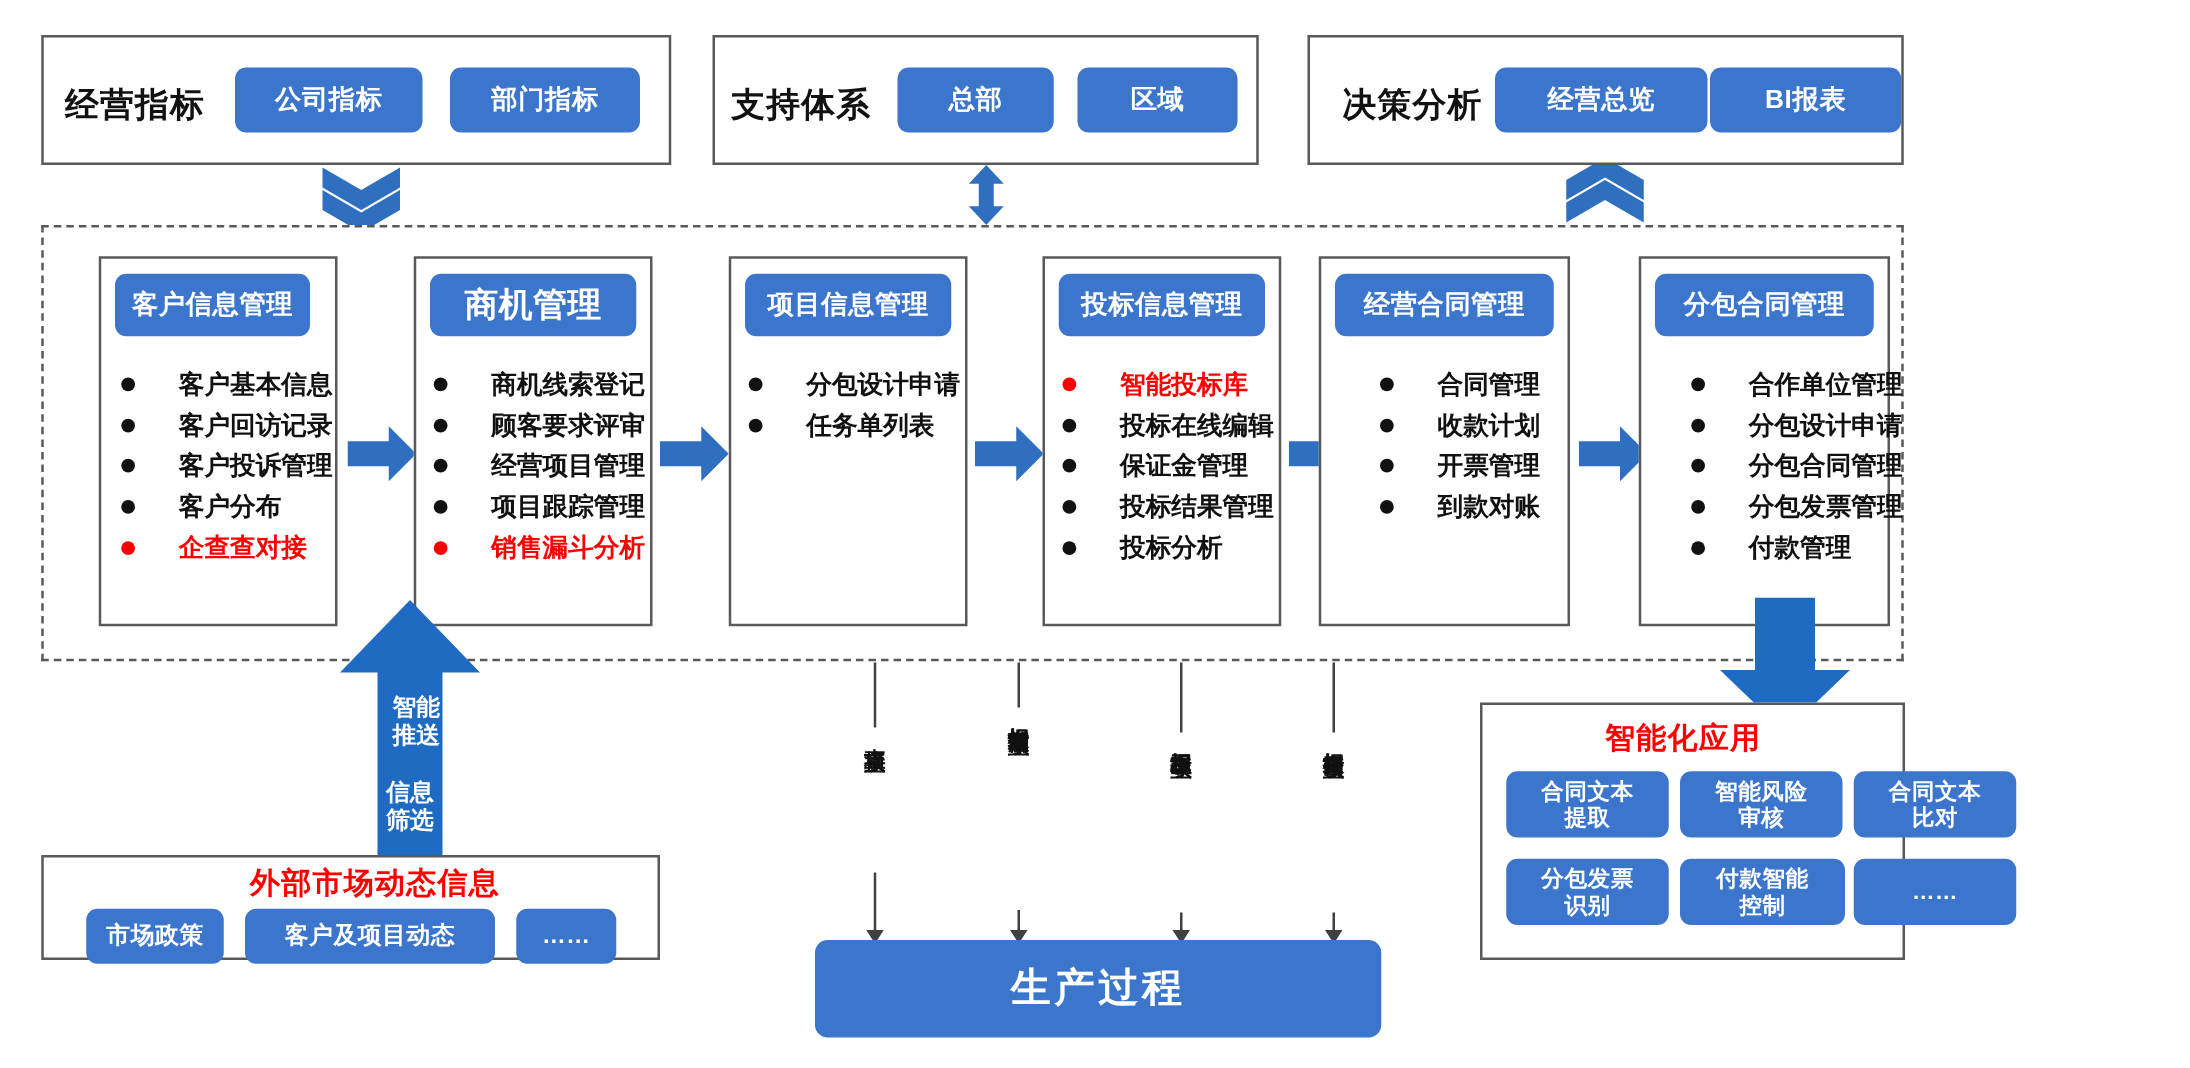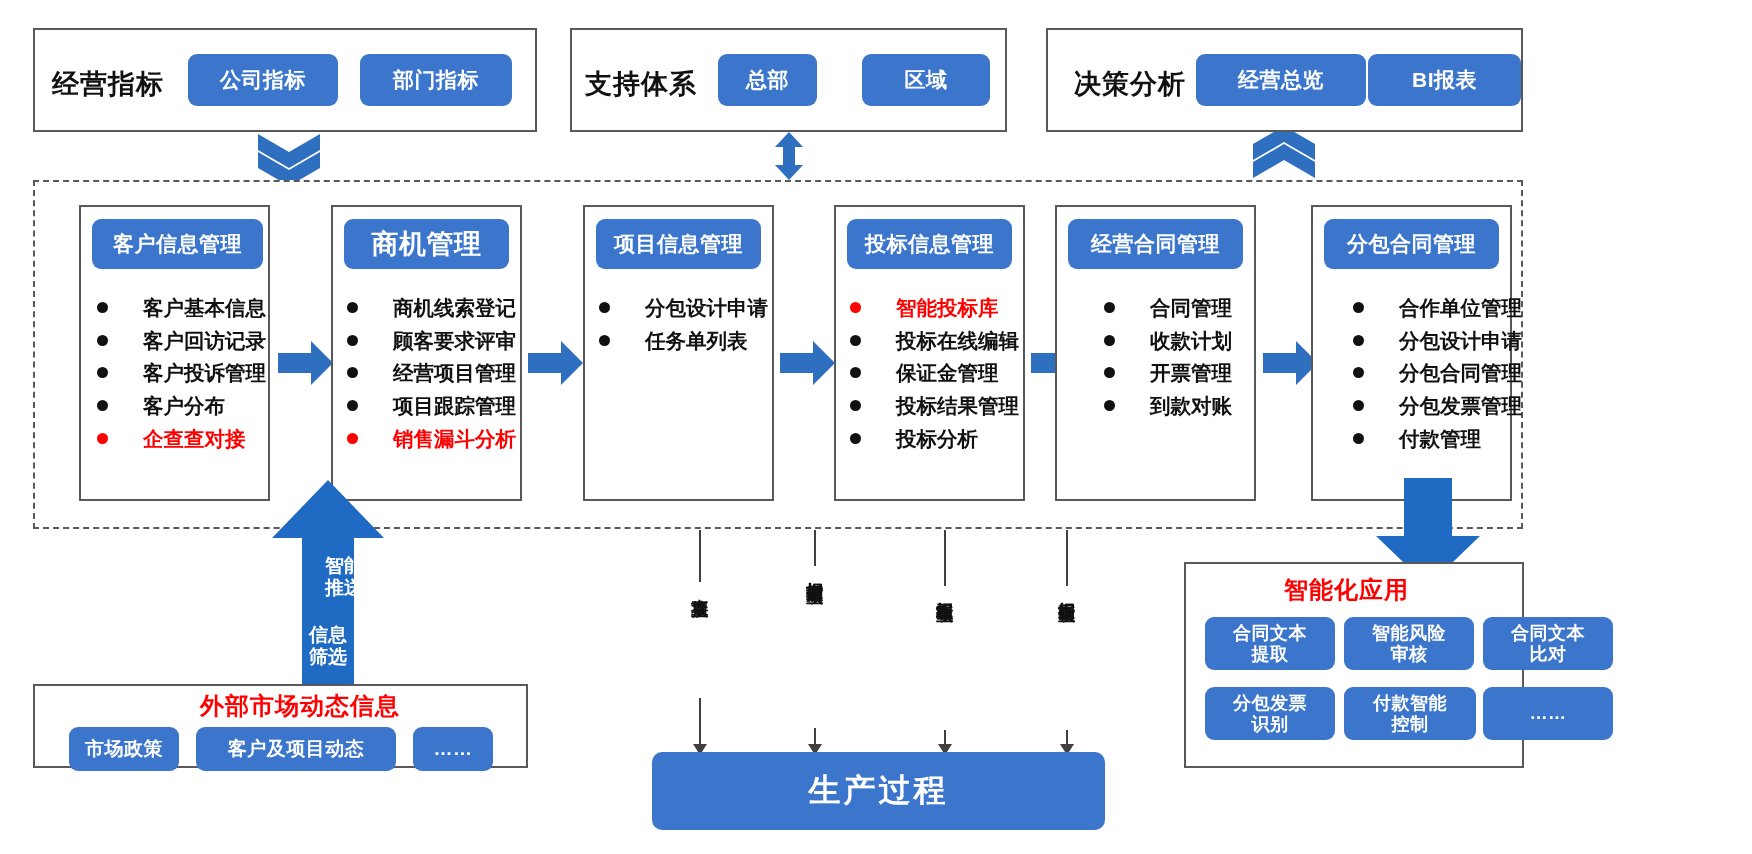--- a/index.html
+++ b/index.html
@@ -39,21 +39,21 @@
 
 <div id="stage">
 
   <div class="box" style="left:33px;top:28px;width:504px;height:104px;"></div>
   <div class="hdr-title" style="left:52px;top:66px;">经营指标</div>
   <div class="pill" style="position:absolute;left:188px;top:54px;width:150px;height:52px;font-size:21px;">公司指标</div>
   <div class="pill" style="position:absolute;left:360px;top:54px;width:152px;height:52px;font-size:21px;">部门指标</div>
 
   <div class="box" style="left:570px;top:28px;width:437px;height:104px;"></div>
   <div class="hdr-title" style="left:585px;top:66px;">支持体系</div>
-  <div class="pill" style="position:absolute;left:718px;top:54px;width:99px;height:52px;font-size:21px;">总部</div>
+  <div class="pill" style="position:absolute;left:718px;top:54px;width:125px;height:52px;font-size:21px;">总部</div>
   <div class="pill" style="position:absolute;left:862px;top:54px;width:128px;height:52px;font-size:21px;">区域</div>
 
   <div class="box" style="left:1046px;top:28px;width:477px;height:104px;"></div>
   <div class="hdr-title" style="left:1062px;top:66px;margin-left:12px;">决策分析</div>
   <div class="pill" style="position:absolute;left:1196px;top:54px;width:170px;height:52px;font-size:21px;">经营总览</div>
   <div class="pill" style="position:absolute;left:1368px;top:54px;width:153px;height:52px;font-size:21px;">BI报表</div>
 
   <svg style="position:absolute;left:254px;top:132px;width:70px;height:48px;" viewBox="0 0 70 48">
     <path d="M4 2 L35 20 L66 2 L66 18 L35 36 L4 18 Z" fill="#2f6fc0"></path>
     <path d="M4 20 L35 38 L66 20 L66 36 L35 54 L4 36 Z" fill="#2f6fc0"></path>
@@ -64,21 +64,21 @@
   </svg>
 
   <svg style="position:absolute;left:1249px;top:132px;width:70px;height:48px;" viewBox="0 0 70 48">
     <path d="M4 28 L35 10 L66 28 L66 12 L35 -6 L4 12 Z" fill="#2f6fc0"></path>
     <path d="M4 46 L35 28 L66 46 L66 30 L35 12 L4 30 Z" fill="#2f6fc0"></path>
   </svg>
 
   <div class="dashed" style="left:33px;top:180px;width:1490px;height:349px;"></div>
 
   <div class="box" style="left:79px;top:205px;width:191px;height:296px;"></div>
-  <div class="pill" style="position:absolute;left:92px;top:219px;width:171px;height:50px;font-size:21px;">客户信息管理</div>
+  <div class="pill" style="position:absolute;left:92px;top:219px;width:156px;height:50px;font-size:21px;">客户信息管理</div>
   <div class="bullets" style="left:97px;top:296px;width:180px;">
     <div class="bi">
         <span class="dot"></span>
         <span>客户基本信息</span>
       </div>
     <div class="bi">
         <span class="dot"></span>
         <span>客户回访记录</span>
       </div>
     <div class="bi">
@@ -220,22 +220,22 @@
       </div>
     <div class="bi">
         <span class="dot"></span>
         <span>付款管理</span>
       </div>
   </div>
 
   <svg style="position:absolute;left:272px;top:480px;width:112px;height:205px;" viewBox="0 0 112 205">
     <path d="M56 0 L112 58 L82 58 L82 205 L30 205 L30 58 L0 58 Z" fill="#1f6bc4"></path>
   </svg>
-  <div style="position:absolute;left:312px;top:556px;width:64px;text-align:center;color:#fff;
-              font-size:19px;font-weight:bold;line-height:1.18;white-space:pre-line;font-family:Liberation Mono, monospace;">智能
+  <div style="position:absolute;left:301px;top:556px;width:64px;text-align:center;color:#fff;
+              font-size:19px;font-weight:bold;line-height:1.18;white-space:pre-line;">智能
 推送</div>
   <div style="position:absolute;left:296px;top:624px;width:64px;text-align:center;color:#fff;
               font-size:19px;font-weight:bold;line-height:1.18;white-space:pre-line;">信息
 筛选</div>
 
   <div class="box" style="left:33px;top:684px;width:495px;height:84px;"></div>
   <div class="redtitle" style="left:200px;top:690px;">外部市场动态信息</div>
   <div class="pill" style="position:absolute;left:69px;top:727px;width:110px;height:44px;font-size:19px;">市场政策</div>
   <div class="pill" style="position:absolute;left:196px;top:727px;width:200px;height:44px;font-size:19px;">客户及项目动态</div>
   <div class="pill" style="position:absolute;left:413px;top:727px;width:80px;height:44px;font-size:19px;">……</div>

